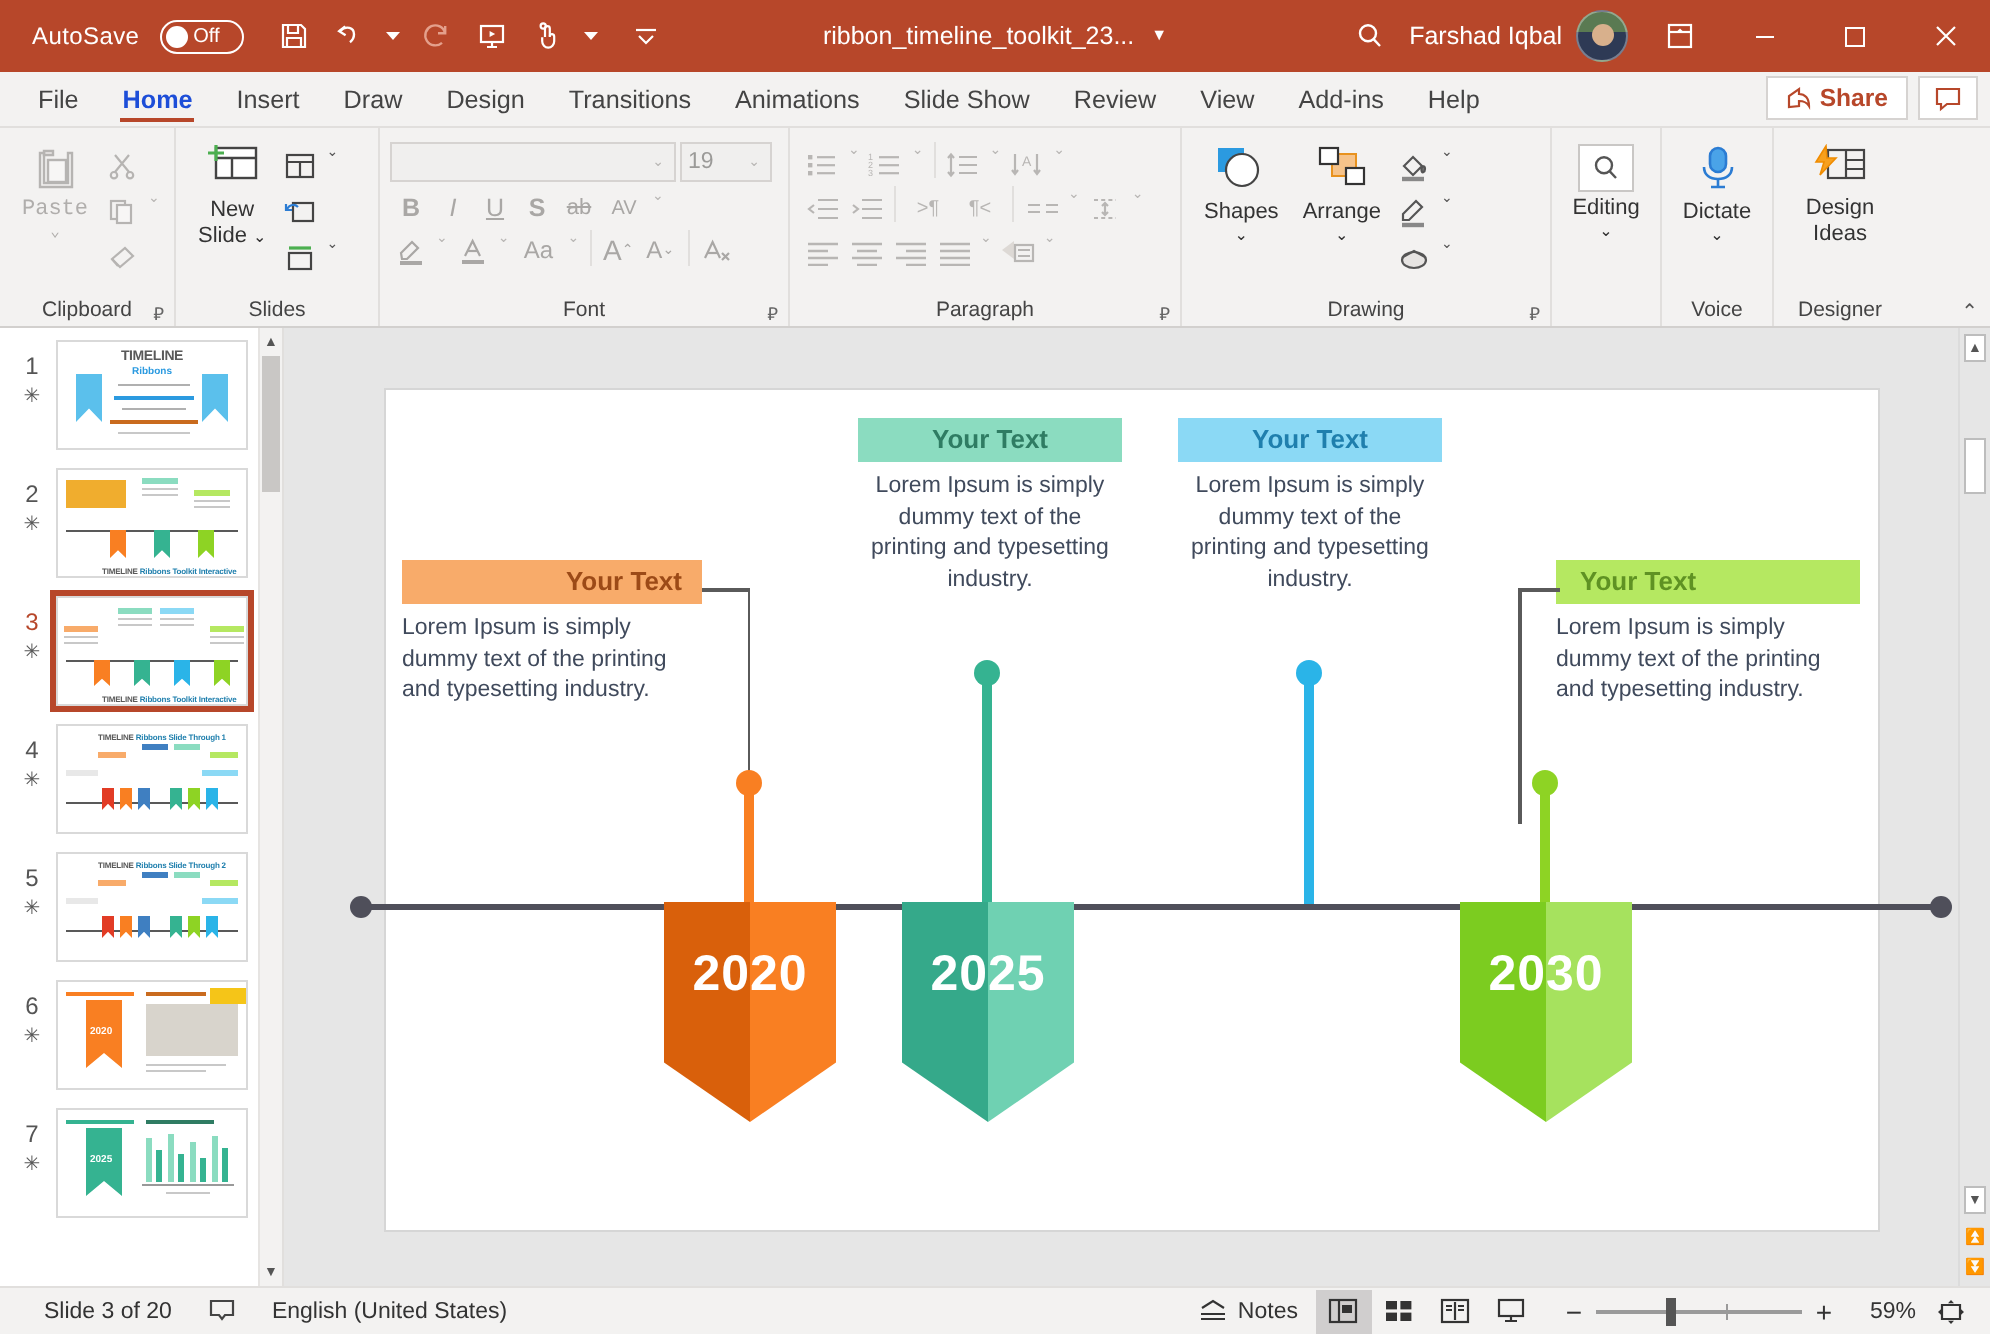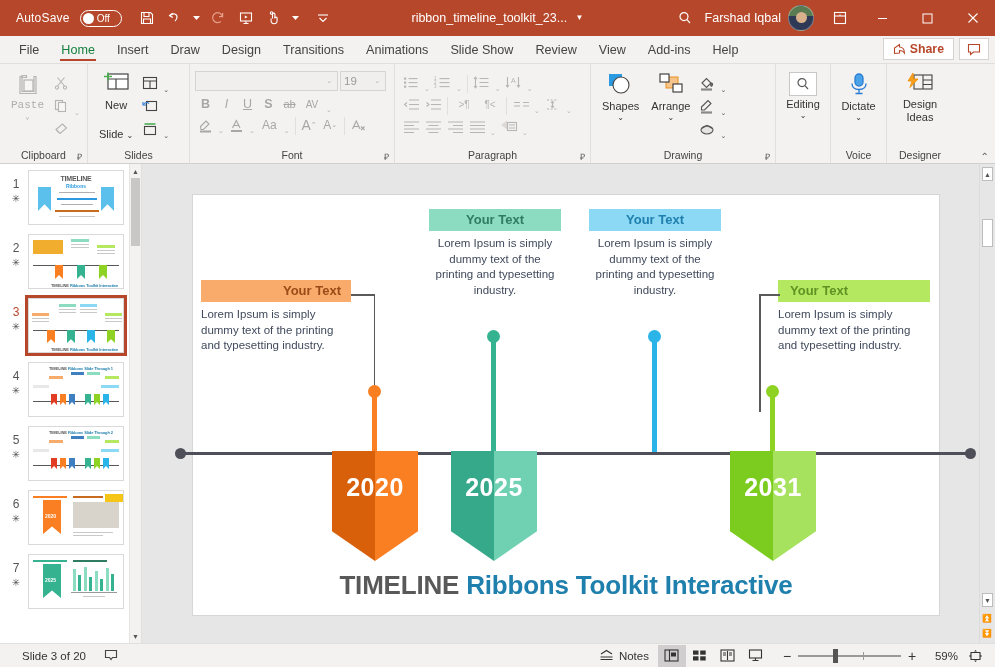--- a/index.html
+++ b/index.html
@@ -54,21 +54,21 @@
 
   
   .tabstrip {
     height: 28px; flex: 0 0 28px; background: #f3f2f1;
     display: flex; align-items: stretch; padding-left: 8px; font-size: 12.6px;
     border-bottom: 1px solid #e1dfdd;
   }
   .tab {
     padding: 0 11px; display: flex; align-items: center; color: #444; position: relative;
   }
-  .tab.active { color: #15803d; font-weight: normal; }
+  .tab.active { color: #1d4ed8; font-weight: bold; }
   .tab.active::after {
     content: ""; position: absolute; left: 10px; right: 10px; bottom: 2px;
     height: 2.5px; background: #b7472a;
   }
   .tabstrip .spacer { flex: 1; }
   .share-btn {
     display:flex; align-items:center; gap:4px; color:#b7472a; font-weight:bold;
     border:1px solid #d6d3d1; background:#fff; margin:2px 2px 3px 0; padding:0 9px;
     font-size: 12.3px;
   }
@@ -104,21 +104,21 @@
   .bigbtn .lbl { margin-top: 2px; }
   .bigbtn .cv { font-size: 8px; line-height: 7px; margin-top:1px; }
   .smallbtn {
     width: 22px; height: 22px; display:flex; align-items:center; justify-content:center;
     color:#444; font-size: 12px;
   }
   .smallbtn.disabled { color:#b8b6b4; }
   .caret { font-size: 7px; color:#555; padding: 0 2px; }
   .caret.disabled { color:#b8b6b4; }
   .rowwrap { display:flex; flex-direction:column; gap:1px; }
-  .row { display:flex; align-items:flex-end; }
+  .row { display:flex; align-items:flex-start; }
   .vsep { width:1px; background:#e1dfdd; height:18px; margin:0 3px; }
 
   
   .fontname {
     width: 143px; height: 20px; border: 1px solid #d6d3d1; background: #f0efee;
     display: flex; align-items: center; justify-content: flex-end; padding-right: 3px;
     color: #b0aeac;
   }
   .fontsize {
     width: 46px; height: 20px; border: 1px solid #d6d3d1; background: #f0efee;
@@ -422,21 +422,21 @@
 
   <div class="rgroup" style="width:102px">
     <div class="gbody">
       <div class="bigbtn" style="padding-top:2px">
         <svg width="30" height="26" viewBox="0 0 30 26" fill="none" stroke="#444" stroke-width="1.2">
           <rect x="7" y="3" width="20" height="15" fill="#fff"></rect>
             <path d="M7 8h20M15 8v10"></path>
           <path d="M3 5.5h8M7 1.5v8" stroke="#4caf50" stroke-width="1.6"></path>
         </svg>
         <span class="lbl">New</span>
-        <span class="lbl" style="margin-top:16px">
+        <span class="lbl" style="margin-top:0">
           <span>Slide</span> <span style="font-size:8px">⌄</span>
         </span>
       </div>
       <div class="rowwrap" style="padding-top:3px">
         <div class="row">
           <div class="smallbtn">
             <svg width="16" height="14" viewBox="0 0 16 14" fill="none" stroke="#444" stroke-width="1.1">
               <rect x="1.5" y="1.5" width="13" height="11"></rect>
                 <path d="M1.5 5h13M8 5v7.5"></path>
             </svg>
@@ -1010,46 +1010,44 @@
         <div class="yr">2020</div>
       </div>
       <div class="ribbonshape" style="left:258px; top:256px;">
         <div class="half left" style="background:#35a98a"></div>
         <div class="half right" style="background:#6fd1b2"></div>
         <div class="yr">2025</div>
       </div>
       <div class="ribbonshape" style="left:537px; top:256px;">
         <div class="half left" style="background:#7ccc20"></div>
         <div class="half right" style="background:#a6e25e"></div>
-        <div class="yr">2031</div>
-      </div>
-
-      <div class="slidetitle">
-        <span class="t1">TIMELINE </span><span class="t2">Ribbons Toolkit Interactive</span>
-      </div>
+        <div class="yr">2030</div>
+      </div>
+
 
     </div>
 
     <div class="vbar">
       <div class="a up">▲</div>
       <div class="thumbv"></div>
       <div class="a down">▼</div>
       <div class="dbl u">⏫</div>
       <div class="dbl d">⏬</div>
     </div>
   </div>
 </div>
 
 <div class="status">
   <span class="seg" style="padding-left:14px">Slide 3 of 20</span>
   <span class="seg">
     <svg width="14" height="14" viewBox="0 0 14 14" fill="none" stroke="#444" stroke-width="1.1">
       <path d="M1.5 1.5h11v7h-4l-1.5 2-1.5-2h-4z"></path>
     </svg>
   </span>
+  <span class="seg">English (United States)</span>
   <span class="spacer"></span>
   <span class="seg">
     <svg width="15" height="13" viewBox="0 0 15 13" fill="none" stroke="#333" stroke-width="1.1">
       <path d="M2 5 7.5 1.5 13 5"></path>
         <path d="M1.5 8h12M1.5 10.5h12"></path>
     </svg>
     <span>Notes</span>
   </span>
   <span class="viewbtn active">
     <svg width="15" height="13" viewBox="0 0 15 13" fill="none" stroke="#333" stroke-width="1.1">

